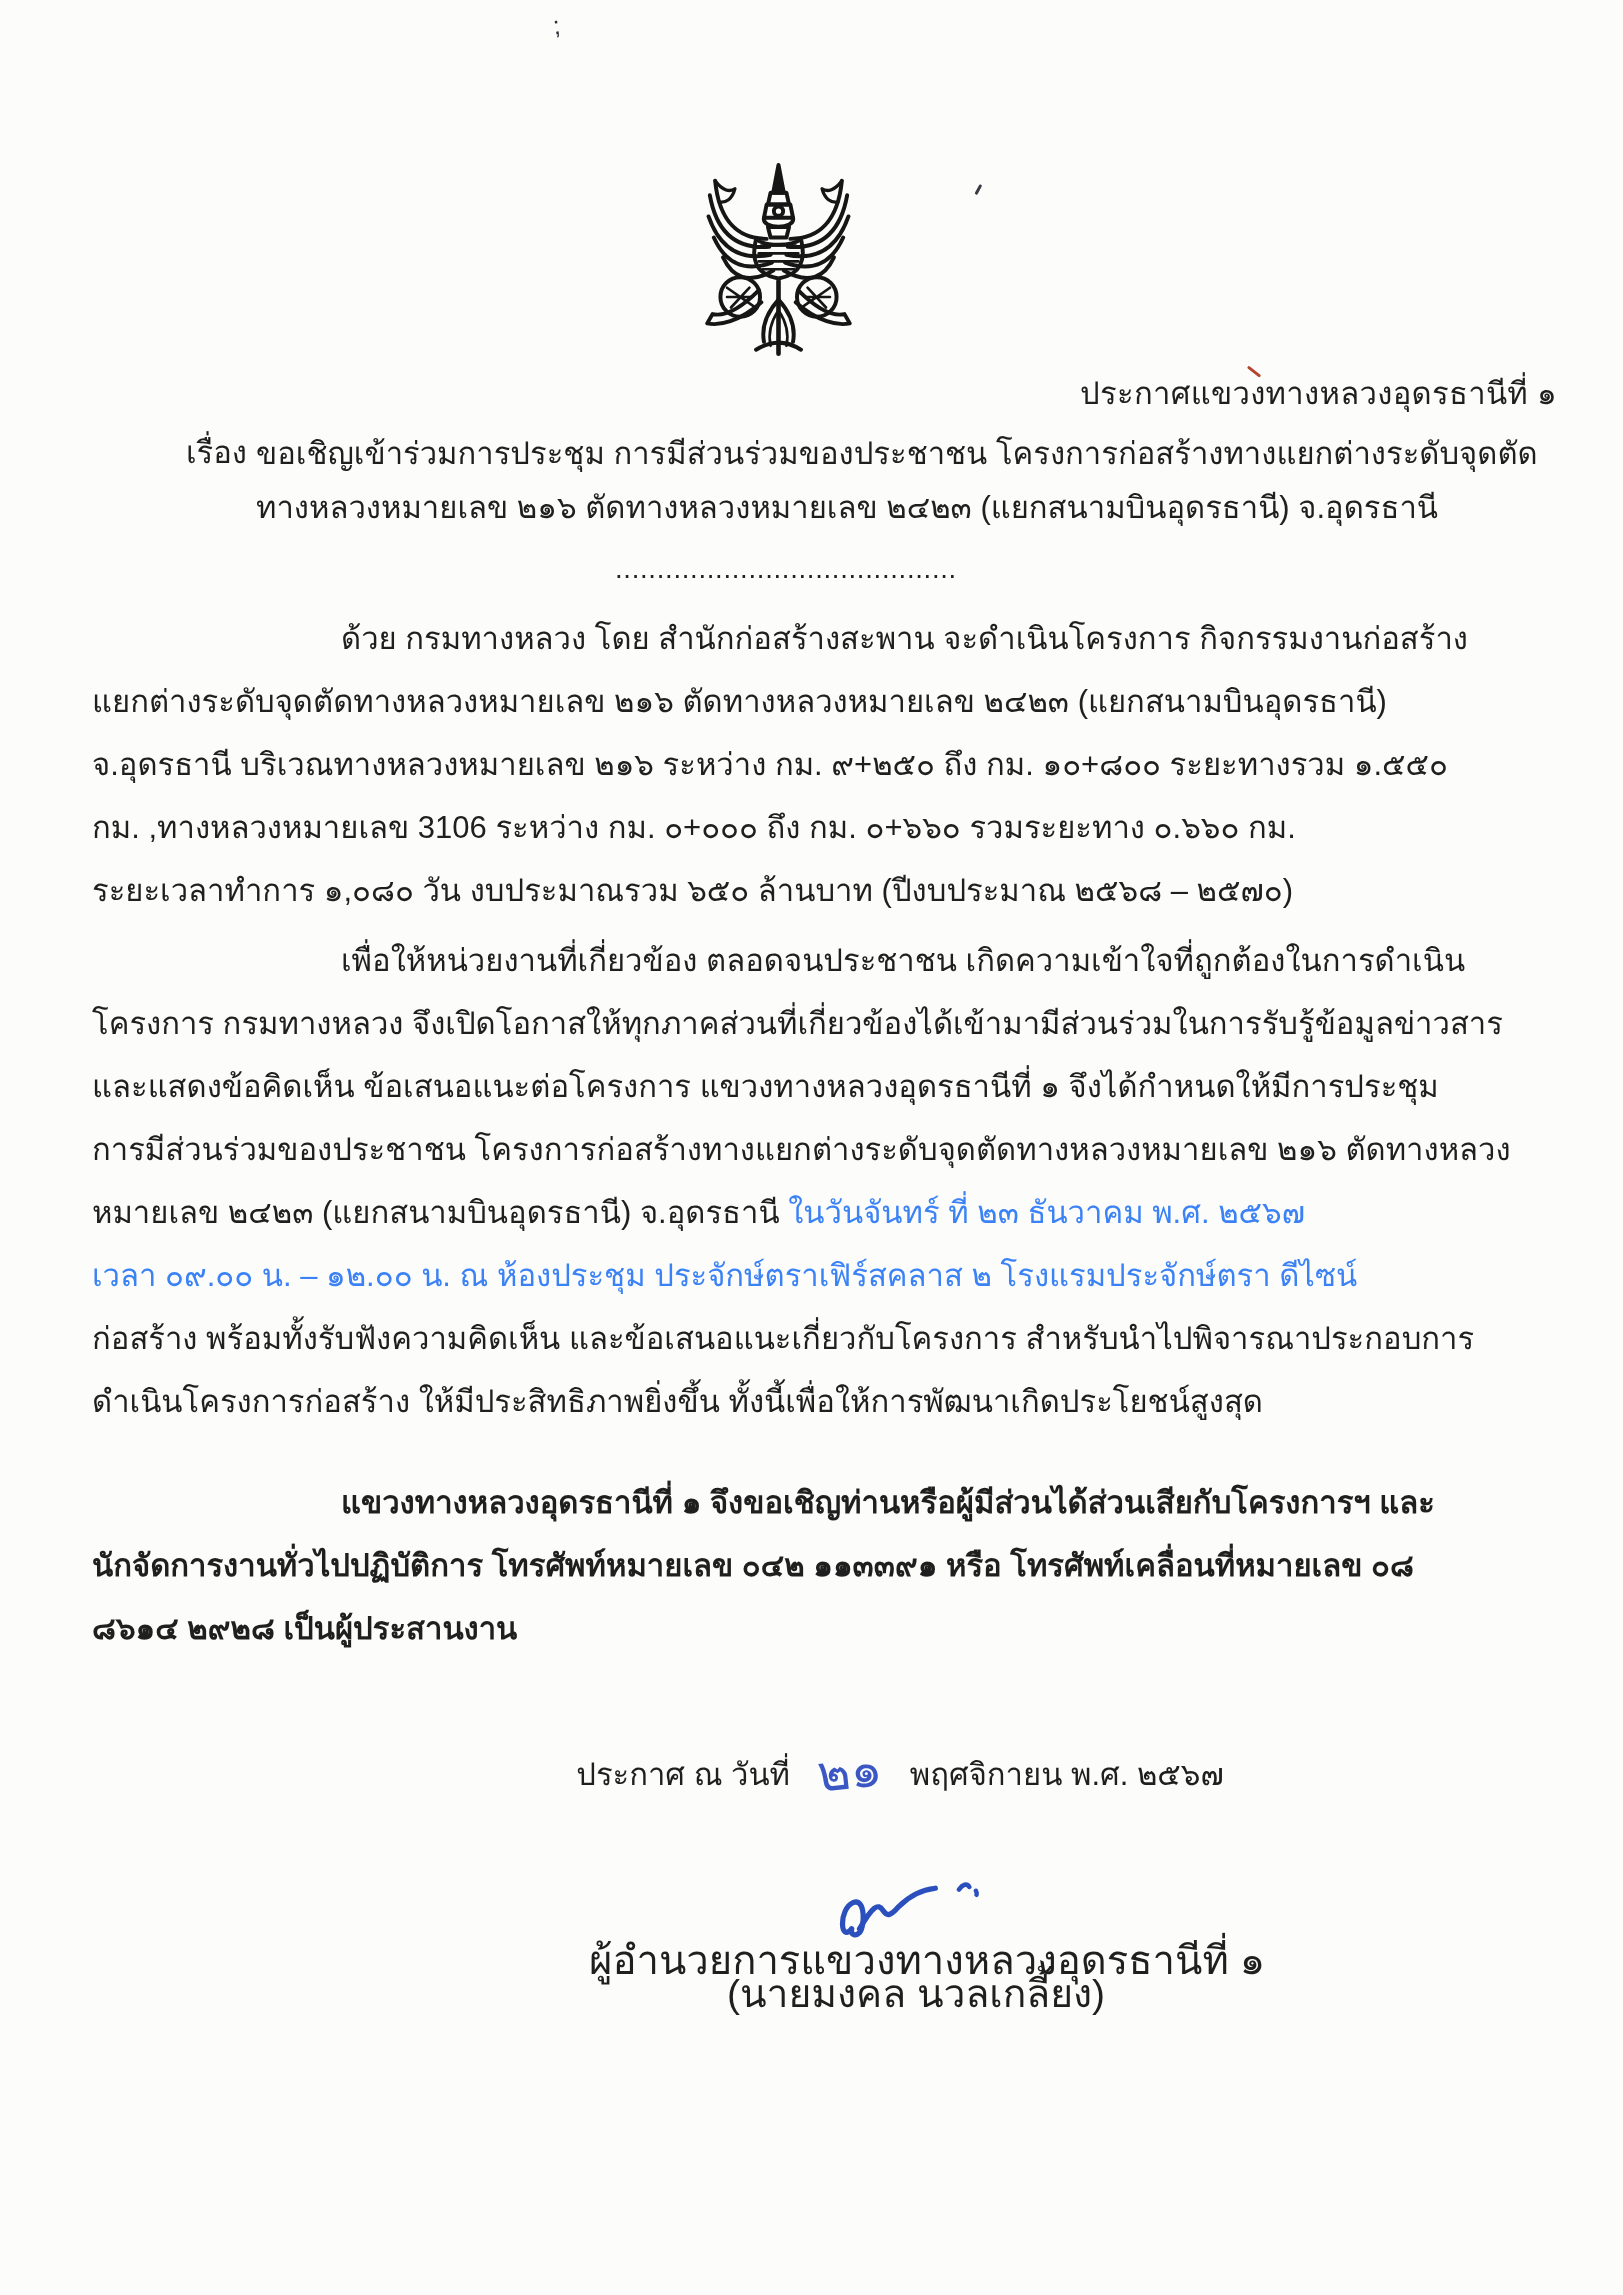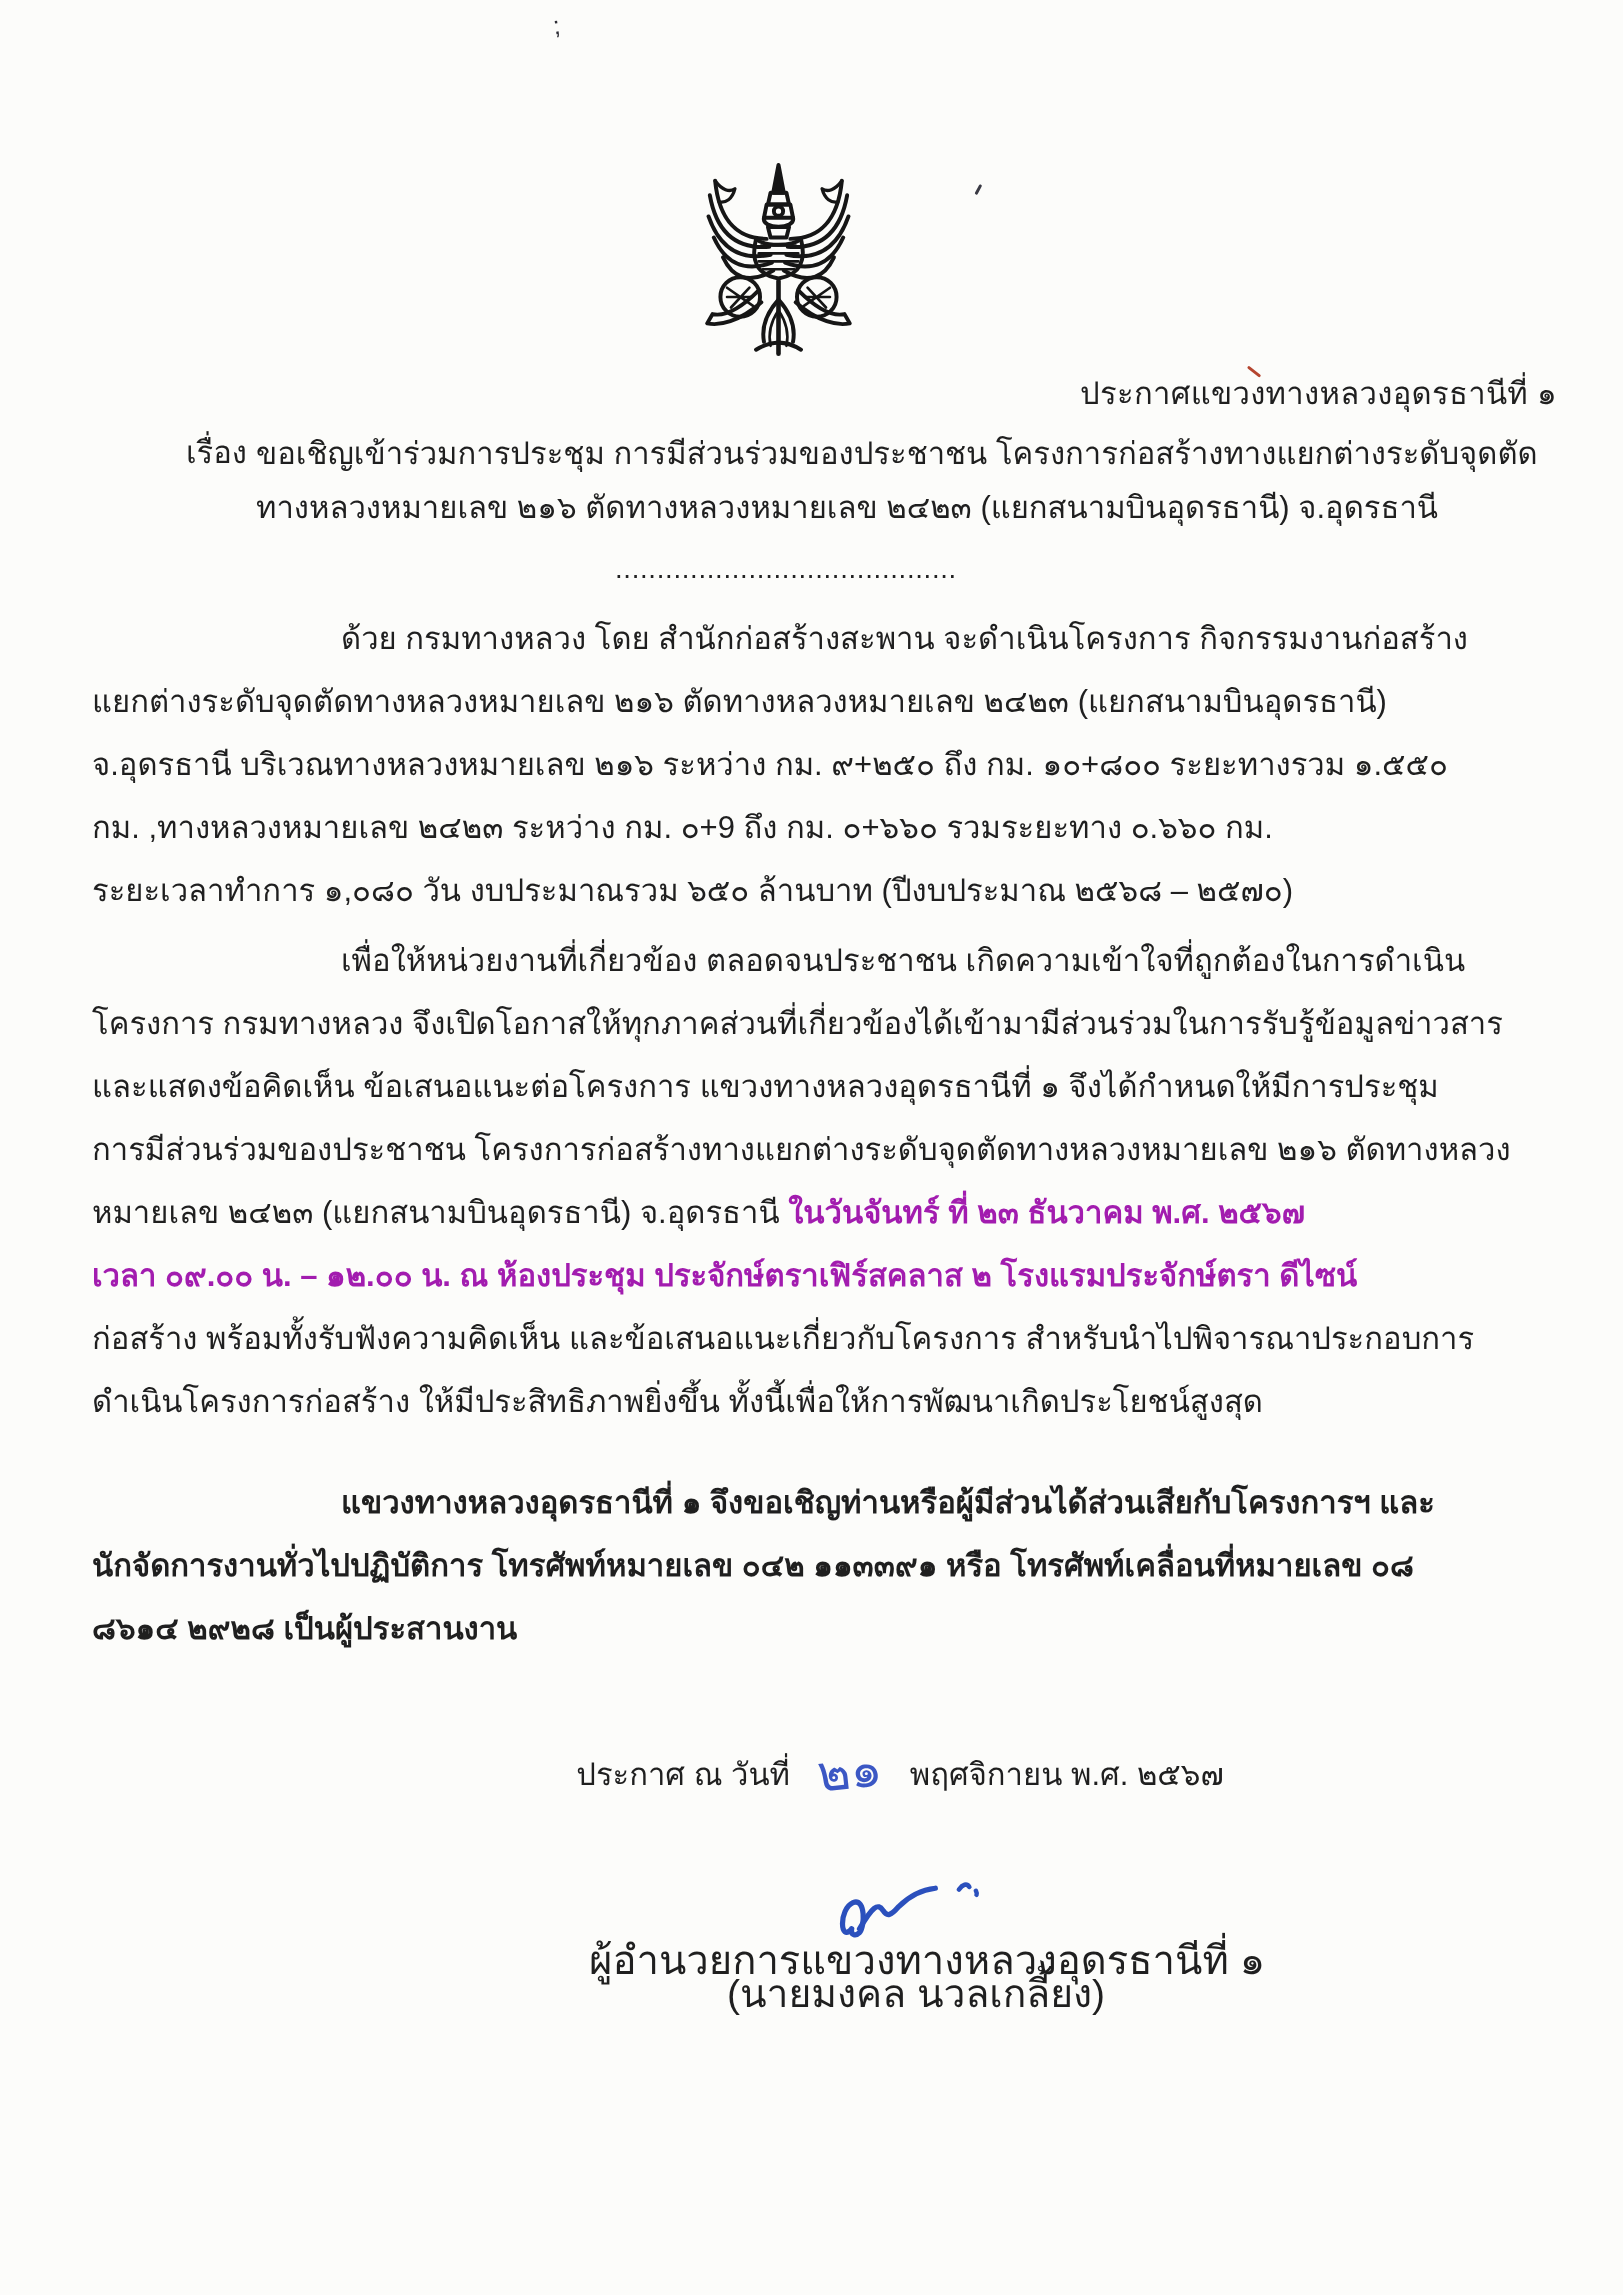--- a/index.html
+++ b/index.html
@@ -20,21 +20,21 @@
   .subject-label{left:186px;top:427px;font-size:31px;line-height:52px;}
   .subject-lines{left:256px;top:427px;width:1217px;font-size:31px;}
   .subject-lines .sline{line-height:54px;white-space:nowrap;}
   .dots{
     left:615px;top:553px;width:340px;overflow:hidden;
     font-size:27.5px;letter-spacing:0.7px;color:#222;white-space:nowrap;
   }
   .para{left:92px;width:1465px;font-size:31px;}
   .line{line-height:63px;white-space:nowrap;}
   .indent{padding-left:249px;}
-  .b{font-weight:700;color:#a21caf;}
+  .b{font-weight:400;color:#3b82f6;}
   .p1{top:607px;}
   .p2{top:929px;}
   .p3{top:1471px;font-weight:bold;}
   .date-row{
     left:468px;top:1743px;width:864px;
     display:flex;align-items:flex-end;justify-content:center;
     font-size:31px;line-height:63px;gap:27.5px;white-space:nowrap;
   }
   .hand{
     font-size:50px;line-height:56px;
@@ -111,21 +111,21 @@
     <div class="sline">ขอเชิญเข้าร่วมการประชุม การมีส่วนร่วมของประชาชน โครงการก่อสร้างทางแยกต่างระดับจุดตัด</div>
     <div class="sline">ทางหลวงหมายเลข ๒๑๖ ตัดทางหลวงหมายเลข ๒๔๒๓ (แยกสนามบินอุดรธานี) จ.อุดรธานี</div>
   </div>
 
   <div class="abs dots">...........................................................</div>
 
   <div class="abs para p1">
     <div class="line indent">ด้วย กรมทางหลวง โดย สำนักก่อสร้างสะพาน จะดำเนินโครงการ กิจกรรมงานก่อสร้าง</div>
     <div class="line">แยกต่างระดับจุดตัดทางหลวงหมายเลข ๒๑๖ ตัดทางหลวงหมายเลข ๒๔๒๓ (แยกสนามบินอุดรธานี)</div>
     <div class="line">จ.อุดรธานี  บริเวณทางหลวงหมายเลข ๒๑๖ ระหว่าง กม. ๙+๒๕๐ ถึง กม. ๑๐+๘๐๐ ระยะทางรวม ๑.๕๕๐</div>
-    <div class="line">กม. ,ทางหลวงหมายเลข ๒๔๒๓ ระหว่าง กม. ๐+9 ถึง กม. ๐+๖๖๐ รวมระยะทาง ๐.๖๖๐ กม.</div>
+    <div class="line">กม. ,ทางหลวงหมายเลข 3106 ระหว่าง กม. ๐+๐๐๐ ถึง กม. ๐+๖๖๐ รวมระยะทาง ๐.๖๖๐ กม.</div>
     <div class="line">ระยะเวลาทำการ  ๑,๐๘๐ วัน  งบประมาณรวม  ๖๕๐ ล้านบาท (ปีงบประมาณ ๒๕๖๘ – ๒๕๗๐)</div>
   </div>
 
   <div class="abs para p2">
     <div class="line indent">เพื่อให้หน่วยงานที่เกี่ยวข้อง ตลอดจนประชาชน เกิดความเข้าใจที่ถูกต้องในการดำเนิน</div>
     <div class="line">โครงการ กรมทางหลวง จึงเปิดโอกาสให้ทุกภาคส่วนที่เกี่ยวข้องได้เข้ามามีส่วนร่วมในการรับรู้ข้อมูลข่าวสาร</div>
     <div class="line">และแสดงข้อคิดเห็น ข้อเสนอแนะต่อโครงการ  แขวงทางหลวงอุดรธานีที่ ๑ จึงได้กำหนดให้มีการประชุม</div>
     <div class="line">การมีส่วนร่วมของประชาชน โครงการก่อสร้างทางแยกต่างระดับจุดตัดทางหลวงหมายเลข ๒๑๖ ตัดทางหลวง</div>
     <div class="line">
       <span>หมายเลข ๒๔๒๓ (แยกสนามบินอุดรธานี) จ.อุดรธานี </span><span class="b">ในวันจันทร์  ที่  ๒๓  ธันวาคม พ.ศ. ๒๕๖๗</span>

